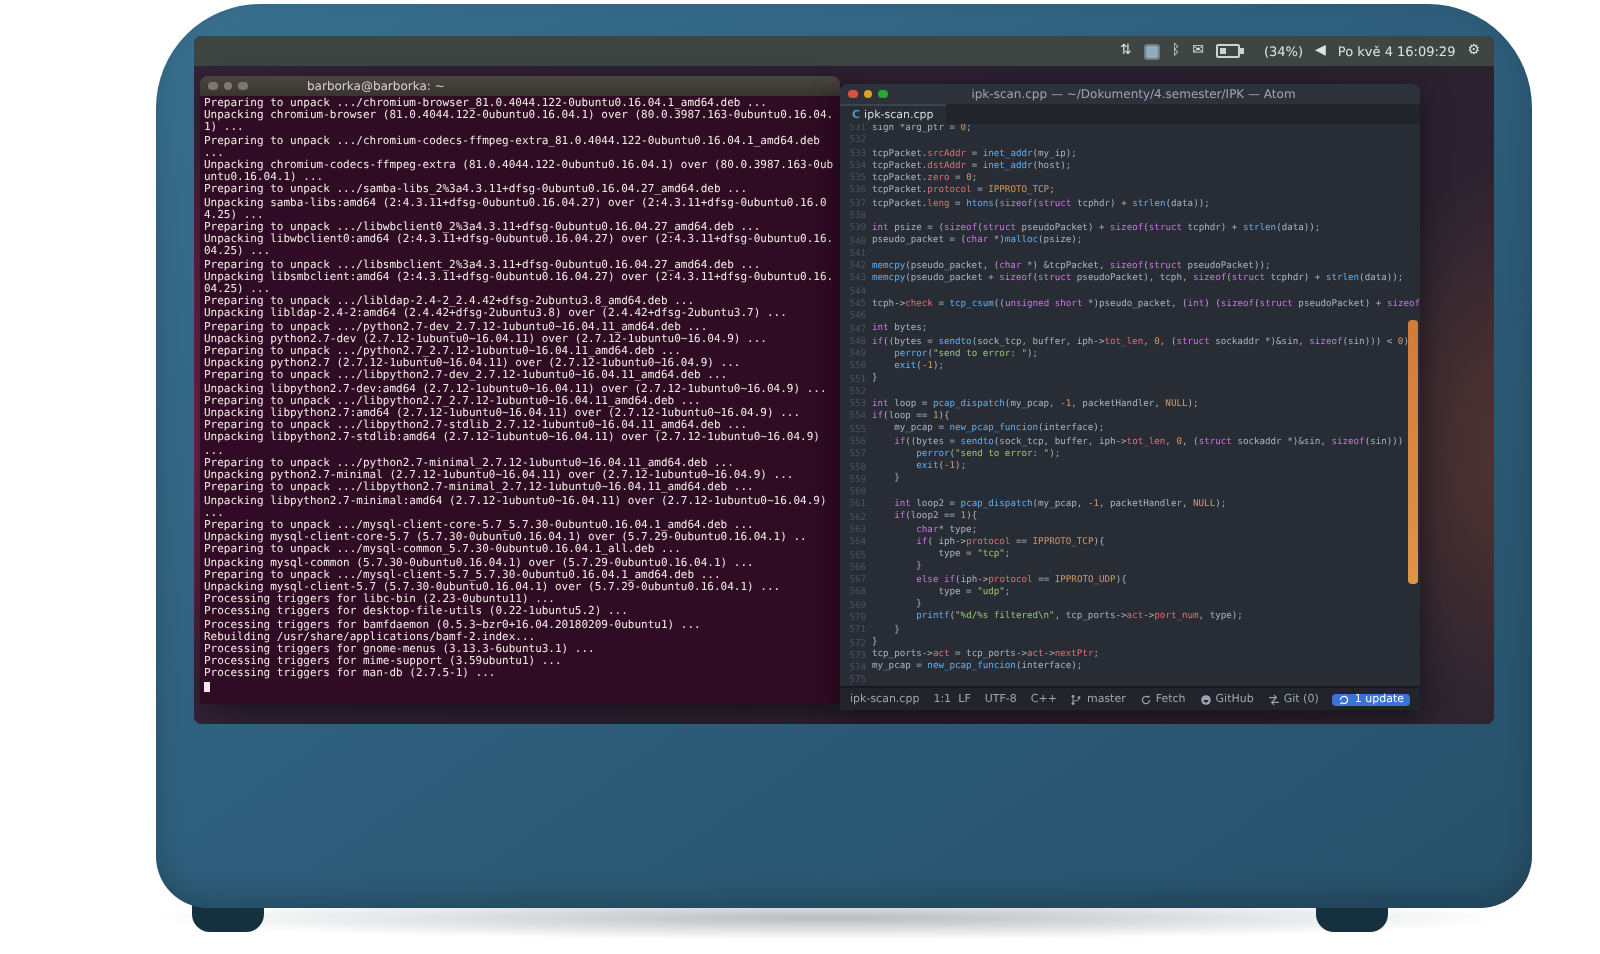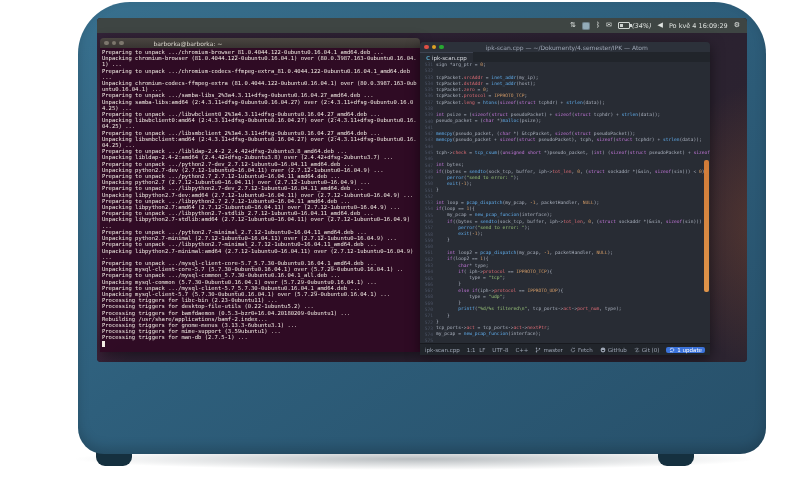--- a/index.html
+++ b/index.html
@@ -23,21 +23,21 @@
       radial-gradient(220px 300px at -40px 55%,rgba(211,48,120,.55),rgba(211,48,120,0) 60%),
       radial-gradient(160px 220px at 103% 60%,rgba(200,110,50,.25),rgba(200,110,50,0) 65%),
       linear-gradient(120deg,#332338 0%,#2a2030 55%,#2c2430 100%);}
 
   
   .panel{position:absolute;left:0;top:0;width:650px;height:15px;background:#3e4543;
     display:flex;align-items:center;justify-content:flex-end;color:#dfe3e0;font-size:6.5px;}
   .tray{display:flex;align-items:center;gap:6px;padding-right:7px;}
   .tray .glyph{font-size:7px;line-height:1;}
   .kbd-box{width:8px;height:8px;background:#93abb8;border-radius:2px;box-shadow:inset 0 0 0 1px rgba(0,0,0,.25);}
-  .batt{display:flex;align-items:center;gap:2px;font-style:italic;}
+  .batt{display:flex;align-items:center;gap:12px;}
   .batt-shell{width:10px;height:5px;border:1px solid #cfd4d2;border-radius:1px;position:relative;}
   .batt-shell:after{content:"";position:absolute;right:-3px;top:1px;width:2px;height:3px;background:#cfd4d2;}
   .batt-fill{position:absolute;left:1px;top:1px;bottom:1px;width:3px;background:#cfd4d2;}
 
   
   .winbtns{display:flex;gap:3px;align-items:center;}
   .dot{width:4.5px;height:4.5px;border-radius:50%;}
 
   
   .terminal{position:absolute;left:3px;top:20px;width:320px;height:314px;border-radius:4px 4px 0 0;

